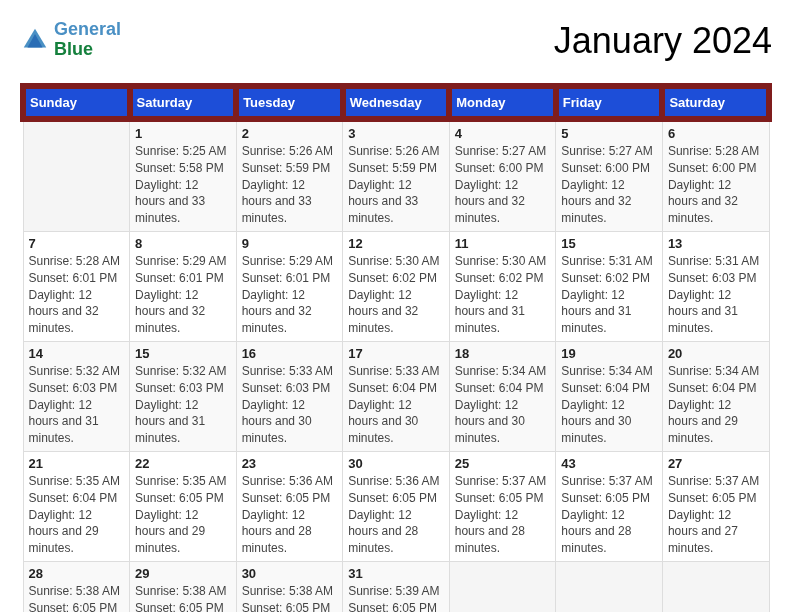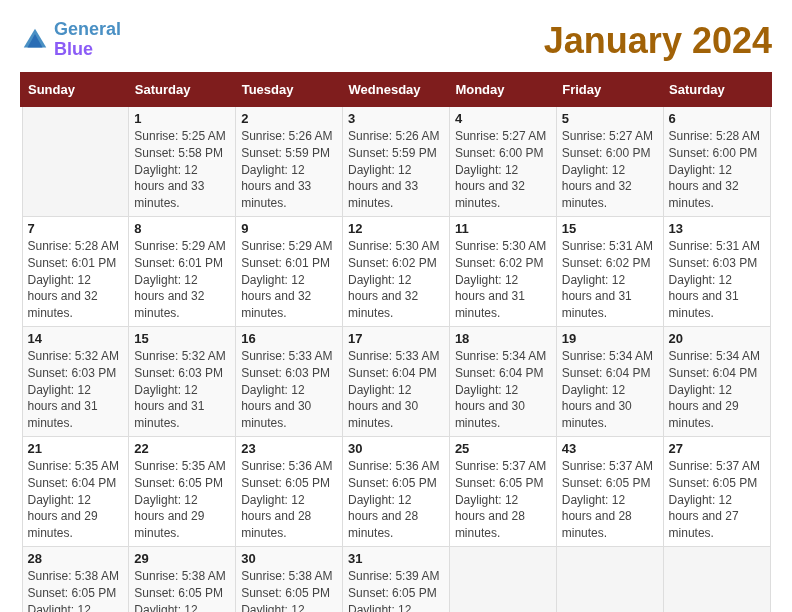--- a/index.html
+++ b/index.html
@@ -7,21 +7,21 @@
       font-family: Arial, sans-serif;
       background: #fff;
       width: 792px;
       min-height: 612px;
       padding: 20px;
     }
     .header-section {
       display: flex;
       justify-content: space-between;
       align-items: flex-start;
-      margin-bottom: 10px;
+      margin-bottom: 21px;
     }
     .logo {
       display: flex;
       align-items: center;
       gap: 4px;
     }
     .logo-text {
       font-size: 18px;
       font-weight: bold;
       color: #1a3a5c;
@@ -32,40 +32,40 @@
     }
     .logo-icon {
       width: 30px;
       height: 30px;
     }
     .title-section {
       text-align: right;
     }
     .month-title {
       font-size: 36px;
-      font-weight: bold;
-      color: #a16207;
+      font-weight: normal;
+      color: #000000;
     }
     .location-subtitle {
       font-size: 16px;
       color: #555;
     }
     table {
       width: 100%;
       border-collapse: collapse;
       table-layout: fixed;
     }
     thead tr th {
-      background-color: #7f1d1d;
+      background-color: #1d4ed8;
       color: white;
       font-size: 13px;
       font-weight: bold;
       padding: 6px 4px;
       text-align: left;
-      border: 4px solid #7f1d1d;
+      border: 6px solid #7f1d1d;
     }
     tbody tr td {
       vertical-align: top;
       padding: 4px 5px;
       font-size: 10.5px;
       color: #333;
       border: 1px solid #ddd;
       height: 80px;
       background: #fff;
     }
@@ -92,21 +92,21 @@
 <body>
 
 <div class="header-section">
   <div class="logo">
     <svg class="logo-icon" viewBox="0 0 40 40">
       <polygon points="20,5 35,30 5,30" fill="#4a90c4"></polygon>
       <polygon points="20,12 30,30 10,30" fill="#2a6db5"></polygon>
     </svg>
     <div class="logo-text">
       <div><span>General</span></div>
-      <div><span style="color:#8b5cf6">Blue</span></div>
+      <div><span style="color:#15803d">Blue</span></div>
     </div>
   </div>
   <div class="title-section">
     <div class="month-title">January 2024</div>
   </div>
 </div>
 
 <table>
   <thead>
     <tr>

